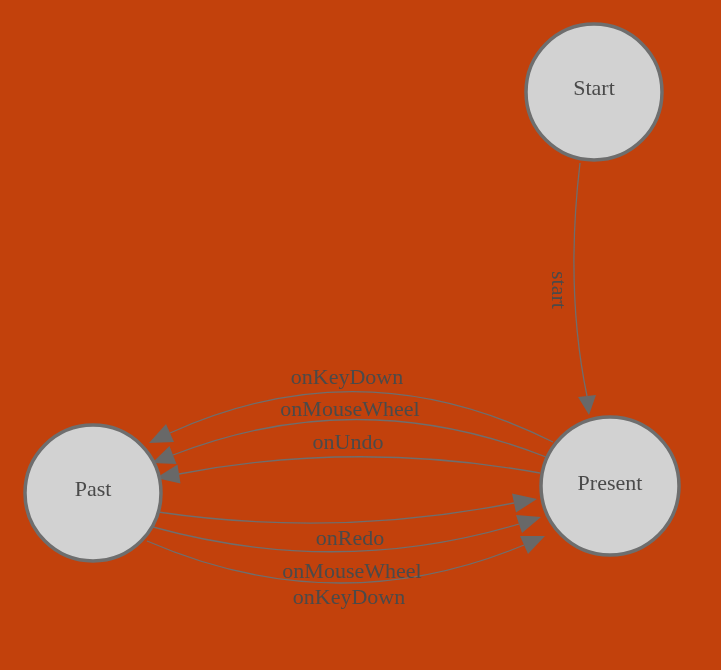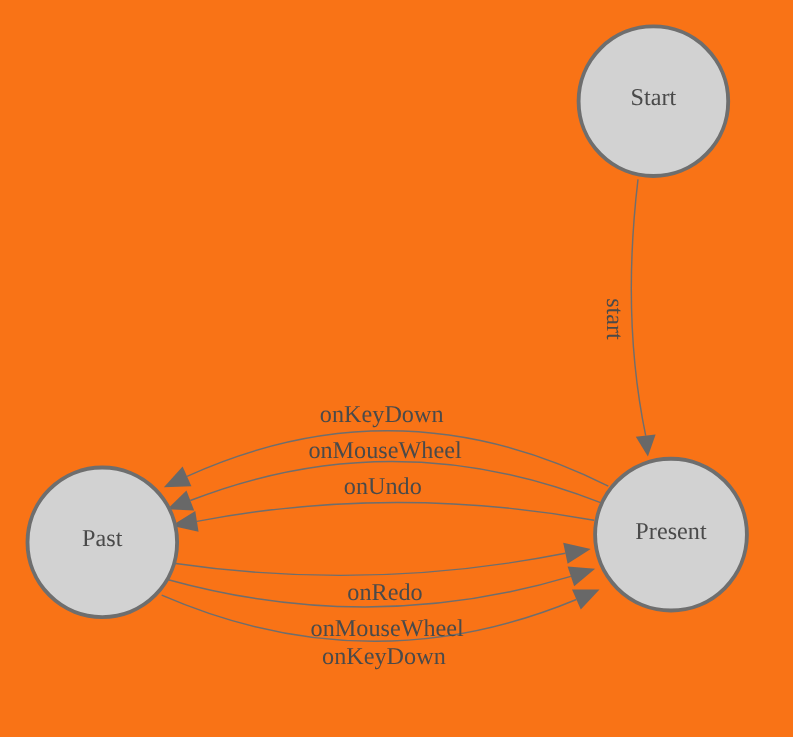--- a/index.html
+++ b/index.html
@@ -4,21 +4,21 @@
 <style>
   html, body {
     margin: 0;
     padding: 0;
     background: #ffffff;
   }
   #stage {
     position: relative;
     width: 721px;
     height: 670px;
-    background: #f97316;
+    background: #c2410c;
     overflow: hidden;
   }
   svg {
     display: block;
     width: 721px;
     height: 670px;
   }
   .node-circle {
     stroke-width: 3.5px;
   }

